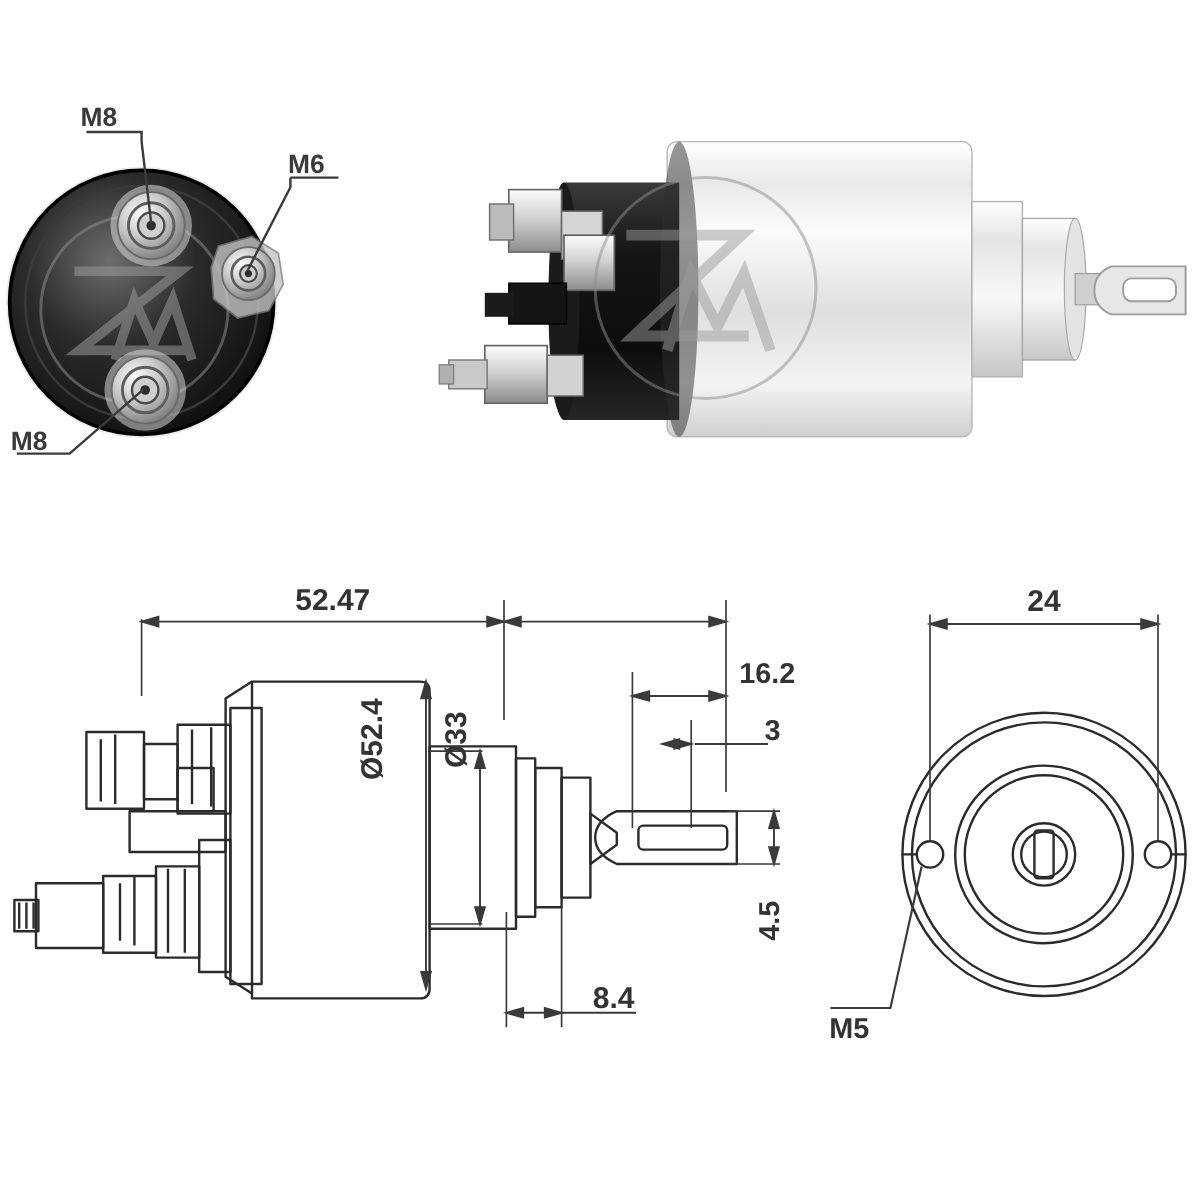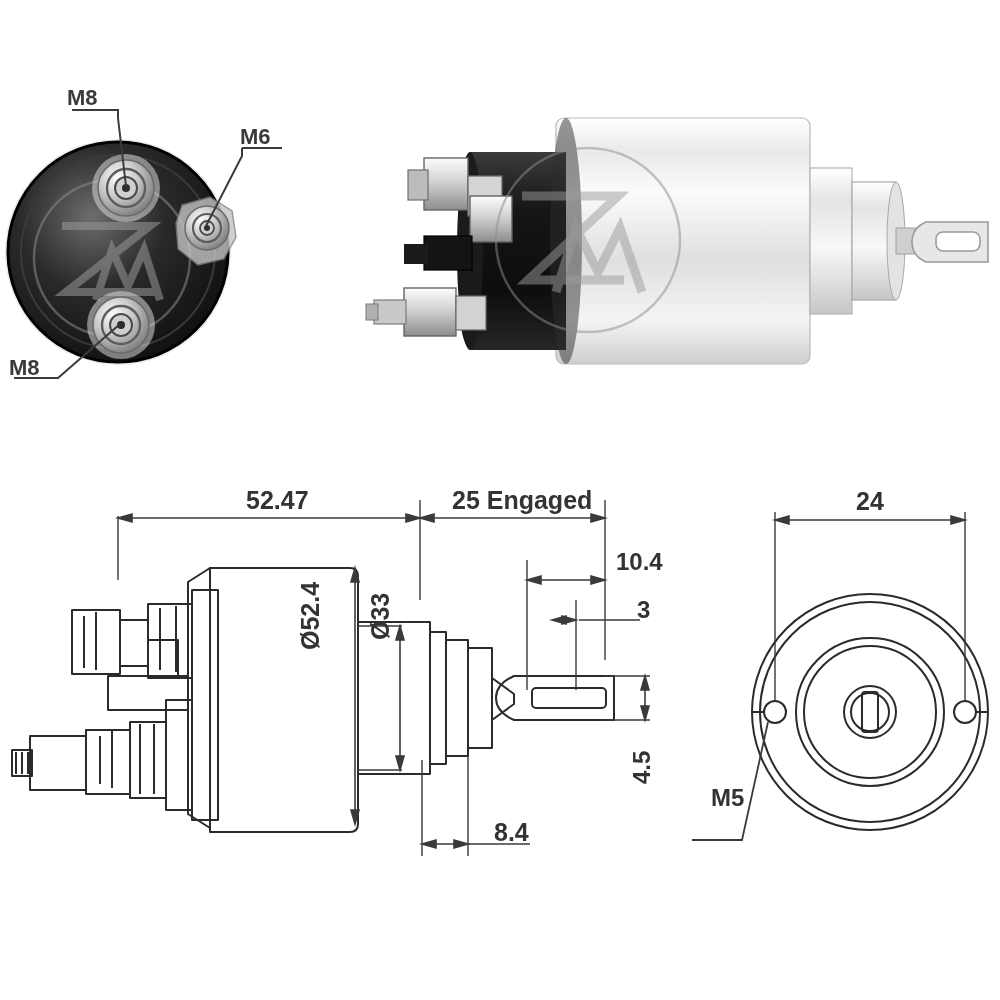--- a/index.html
+++ b/index.html
@@ -252,34 +252,33 @@
 </svg>
 
 <div class="lbl" style="left:67px;top:85px;font-size:22px;">M8</div>
 
 <div class="lbl" style="left:240px;top:124px;font-size:22px;text-align:right;">M6</div>
 
 <div class="lbl" style="left:9px;top:355px;font-size:22px;">M8</div>
 
 <div class="lbl dim" style="left:246px;top:486px;font-size:25px;">52.47</div>
 
-<div class="lbl dim" style="left:452px;top:486px;font-size:25px;">25 Engaged</div>
-
-<div class="lbl dim" style="left:616px;top:548px;font-size:24px;">10.4</div>
+
+<div class="lbl dim" style="left:616px;top:548px;font-size:24px;">16.2</div>
 
 <div class="lbl dim" style="left:637px;top:596px;font-size:24px;">3</div>
 
 <div class="lbl dim vert" style="left:296px;top:650px;font-size:25px;
      transform:rotate(-90deg);transform-origin:left top;">Ø52.4</div>
 
 <div class="lbl dim vert" style="left:366px;top:640px;font-size:25px;
      transform:rotate(-90deg);transform-origin:left top;">Ø33</div>
 
 <div class="lbl dim vert" style="left:628px;top:784px;font-size:24px;
      transform:rotate(-90deg);transform-origin:left top;">4.5</div>
 
 <div class="lbl dim" style="left:494px;top:818px;font-size:25px;">8.4</div>
 
 <div class="lbl dim" style="left:856px;top:487px;font-size:25px;">24</div>
 
-<div class="lbl dim" style="left:691px;top:784px;font-size:24px;margin-left:20px;">M5</div>
+<div class="lbl dim" style="left:691px;top:844px;font-size:24px;">M5</div>
 
 </div>
 
 </body></html>

